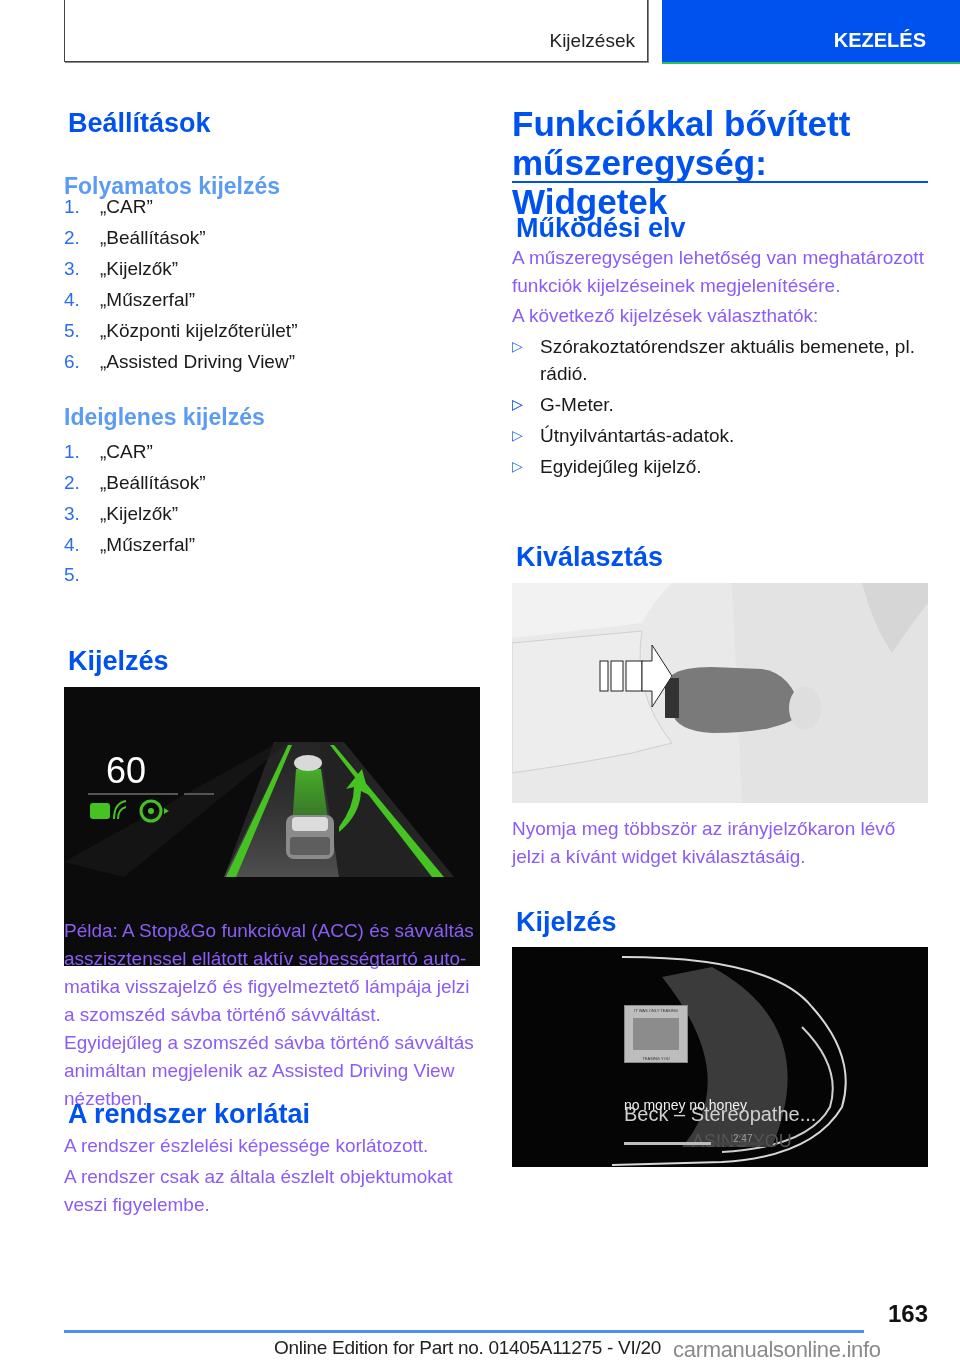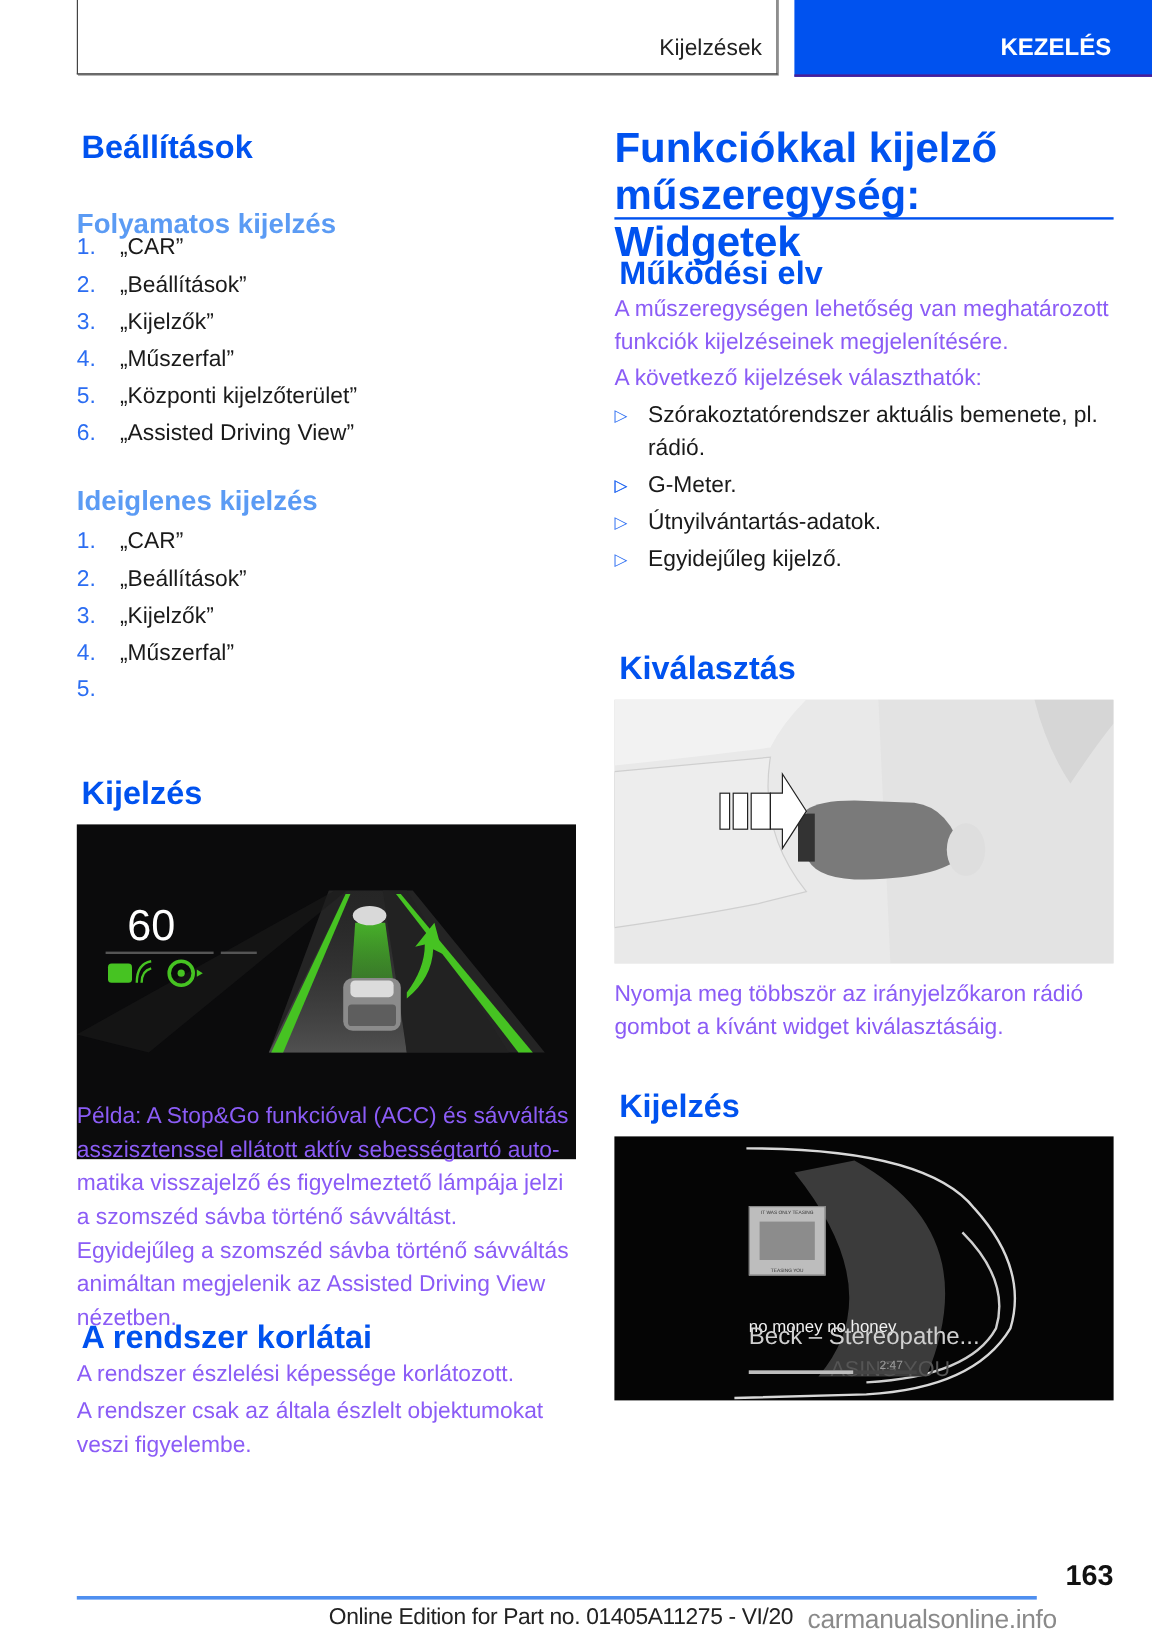--- a/index.html
+++ b/index.html
@@ -11,21 +11,21 @@
   .header-box {
     position: absolute; left: 64px; top: -2px; width: 584px; height: 64px;
     border: 1.5px solid #444; border-top: none; box-sizing: border-box;
     box-shadow: 1px 1px 0 #888;
   }
   .header-box .title {
     position: absolute; right: 12px; bottom: 9px; font-size: 19px; color: #222;
   }
   .header-tab {
     position: absolute; left: 662px; top: 0; width: 298px; height: 64px;
-    background: #0052ef; border-bottom: 2px solid #4c1d95; box-sizing: border-box;
+    background: #0052ef; border-bottom: 2px solid #22c55e; box-sizing: border-box;
   }
   .header-tab .label {
     position: absolute; right: 34px; bottom: 10px; color: #fff; font-weight: bold; font-size: 20px;
   }
   .col { position: absolute; top: 0; }
   .col-left { left: 64px; width: 416px; }
   .col-right { left: 512px; width: 416px; }
   .h1 { position: absolute; color: #0052ef; font-weight: bold; font-size: 27px; margin: 4px; line-height: 32px; }
   .h2-light { position: absolute; color: #5b9bf4; font-weight: bold; font-size: 23px; margin: 0; line-height: 28px; }
   .big-title {
@@ -129,21 +129,21 @@
   </div>
 
   <p class="para" style="top:917px; width:420px;">Példa: A Stop&amp;Go funkcióval (ACC) és sávváltás asszisztenssel ellátott aktív sebességtartó auto-matika visszajelző és figyelmeztető lámpája jelzi a szomszéd sávba történő sávváltást. Egyidejűleg a szomszéd sávba történő sávváltás animáltan megjelenik az Assisted Driving View nézetben.</p>
 
   <h2 class="h1" style="top:1094px;">A rendszer korlátai</h2>
   <p class="para" style="top:1132px; width:416px;">A rendszer észlelési képessége korlátozott.</p>
   <p class="para" style="top:1163px; width:416px;">A rendszer csak az általa észlelt objektumokat veszi figyelembe.</p>
 </div>
 
 <div class="col col-right">
-  <h1 class="big-title" style="top:104px; width:416px;">Funkciókkal kijelző műszeregység: Widgetek</h1>
+  <h1 class="big-title" style="top:104px; width:416px;">Funkciókkal bővített műszeregység: Widgetek</h1>
   <div class="big-title-rule" style="top:181px; left:0; width:416px;"></div>
 
   <h2 class="h1" style="top:208px;">Működési elv</h2>
   <p class="para" style="top:244px; width:420px;">A műszeregységen lehetőség van meghatározott funkciók kijelzéseinek megjelenítésére.</p>
   <p class="para" style="top:302px; width:416px;">A következő kijelzések választhatók:</p>
 
   <ul class="blist" style="top:333px; width:416px;">
     <li><span class="bullet">▷</span><span>Szórakoztatórendszer aktuális bemenete, pl. rádió.</span></li>
     <li><span class="bullet">▷</span></li>
     <li><span class="bullet">▷</span><span>G-Meter.</span></li>
@@ -167,21 +167,21 @@
 
       <g>
         <rect x="88" y="78" width="8" height="30" fill="#fff" stroke="#222"></rect>
         <rect x="99" y="78" width="12" height="30" fill="#fff" stroke="#222"></rect>
         <rect x="114" y="78" width="16" height="30" fill="#fff" stroke="#222"></rect>
         <polygon points="130,78 140,78 140,62 160,93 140,124 140,108 130,108" fill="#fff" stroke="#222"></polygon>
       </g>
     </svg>
   </div>
 
-  <p class="para" style="top:815px; width:416px;">Nyomja meg többször az irányjelzőkaron rádió gombot a kívánt widget kiválasztásáig.</p>
+  <p class="para" style="top:815px; width:416px;">Nyomja meg többször az irányjelzőkaron lévő jelzi a kívánt widget kiválasztásáig.</p>
 
   <h2 class="h1" style="top:902px;">Kijelzés</h2>
 
   <div class="figure" style="left:0; top:947px; width:416px; height:220px; background:#050505;">
     <svg width="416" height="220" viewBox="0 0 416 220" style="position:absolute;left:0;top:0;">
       <path d="M110 10 Q260 10 300 60 Q345 110 330 160 Q300 210 210 215 L100 218" stroke="#d8d8d8" stroke-width="2" fill="none"></path>
       <path d="M290 80 Q330 120 318 160 Q296 200 210 205" stroke="#cfcfcf" stroke-width="2" fill="none"></path>
       <path d="M200 20 Q310 80 260 200 L170 200 Q230 130 150 30 Z" fill="#3b3b3b"></path>
       <text x="180" y="200" fill="#555" font-family="Liberation Sans, sans-serif" font-size="18">ASING YOU</text>
     </svg>

